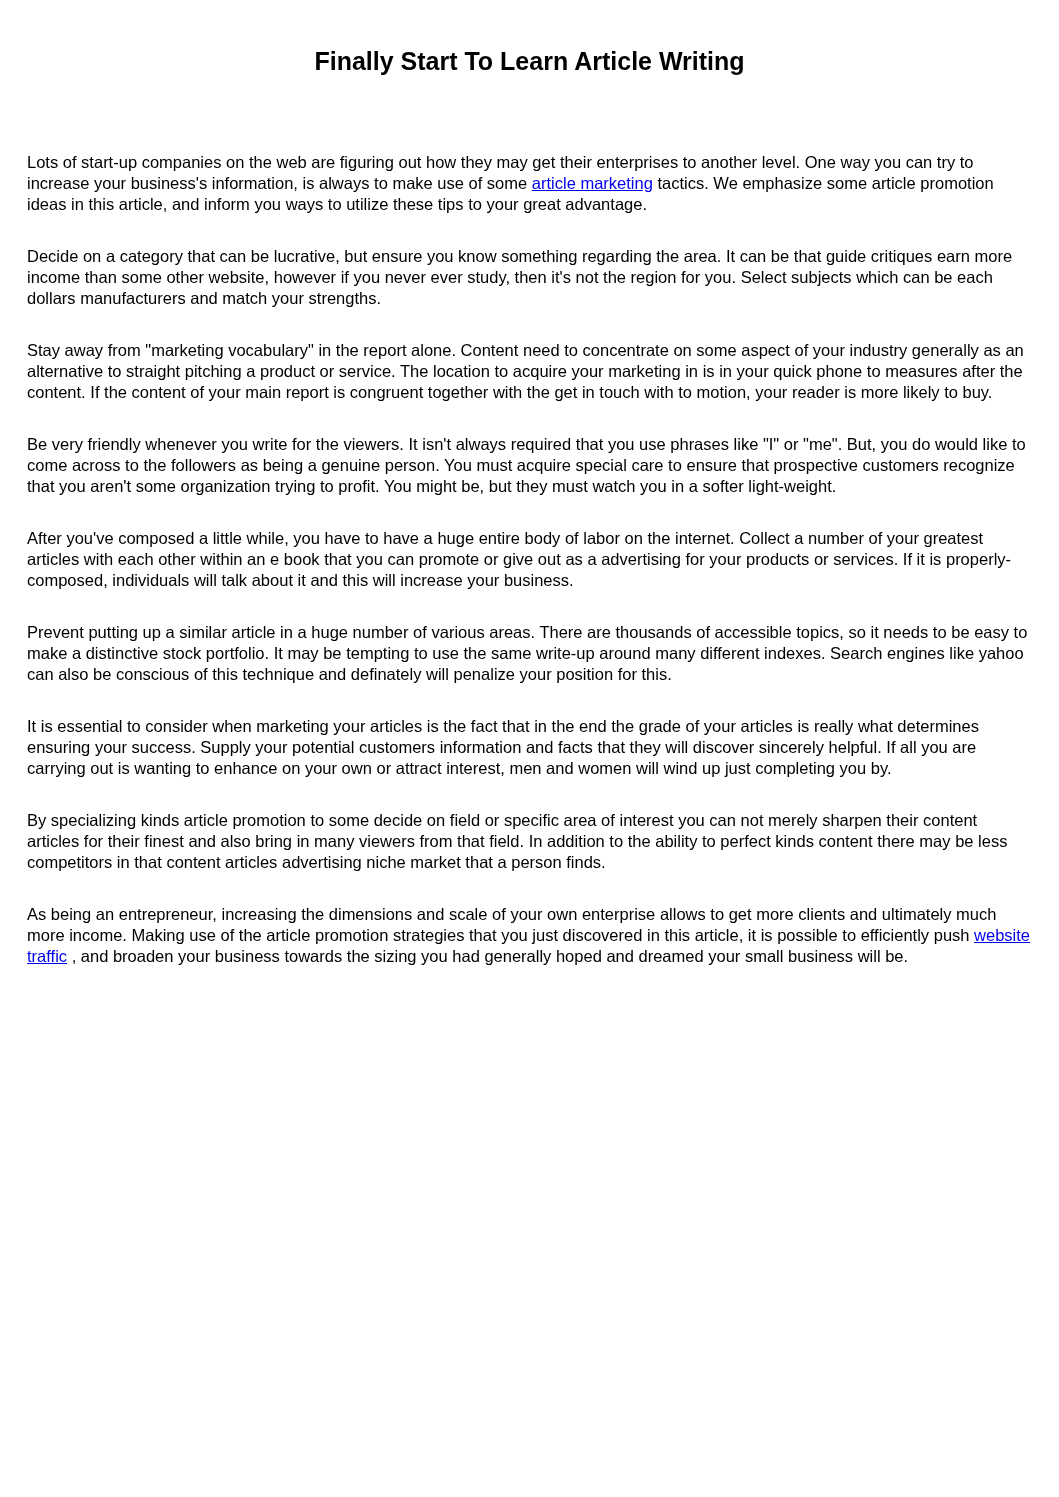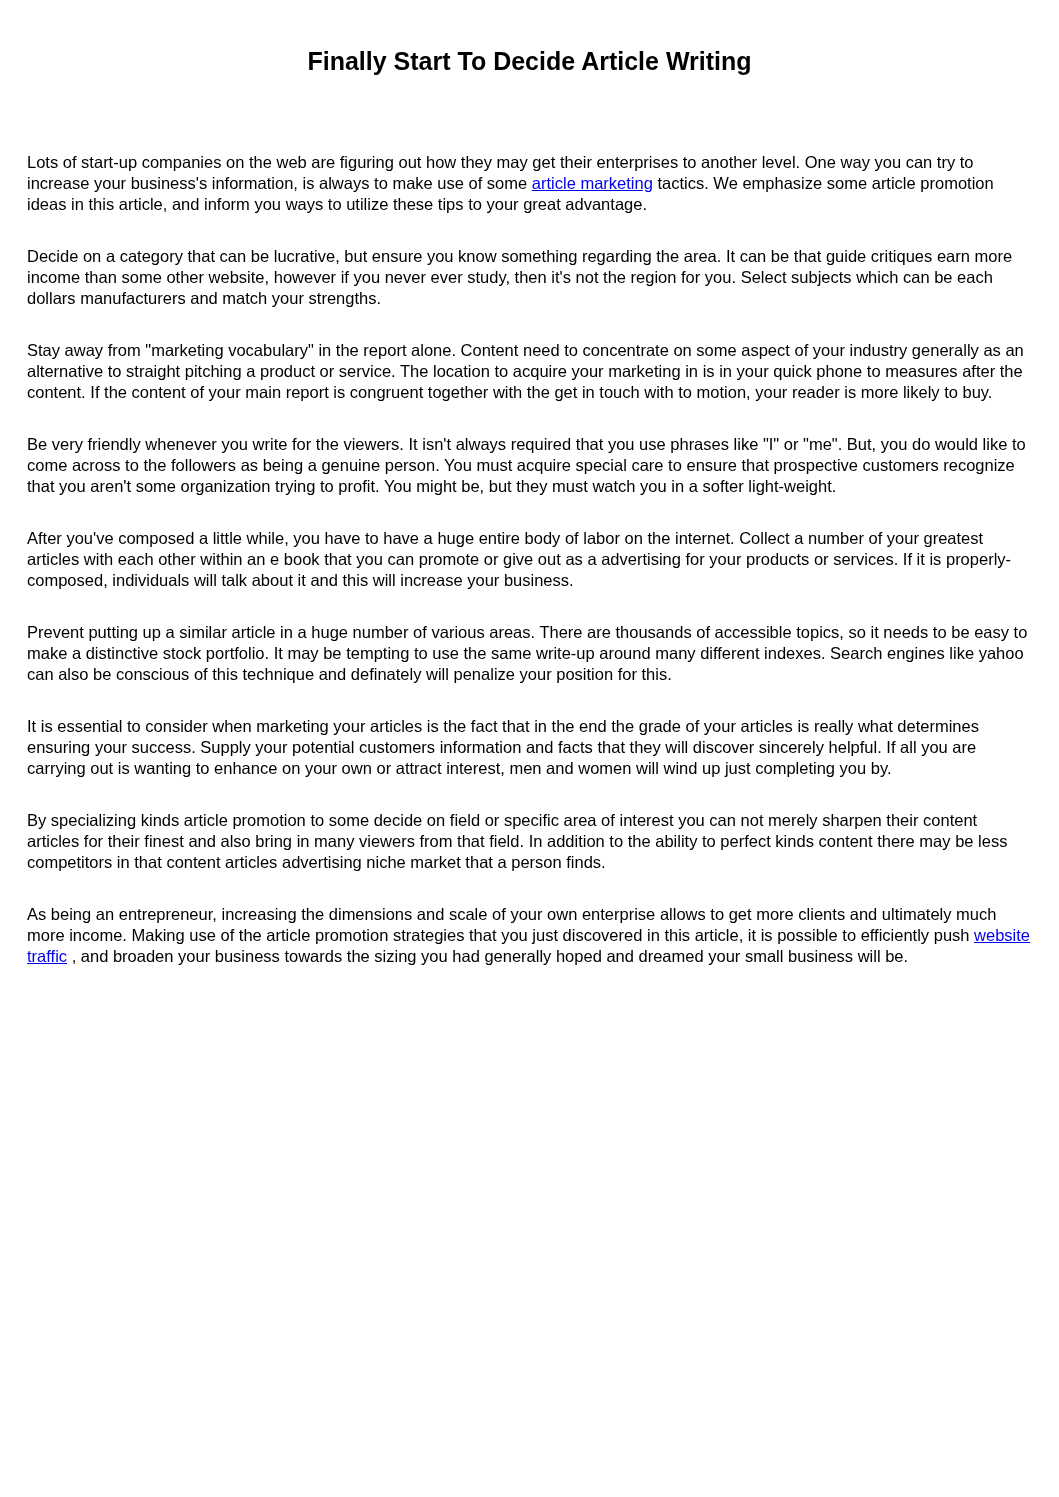--- a/index.html
+++ b/index.html
@@ -36,21 +36,21 @@
     color: #0000ee;
     text-decoration: underline;
     cursor: pointer;
   }
 </style>
 </head>
 <body>
 
 <div class="page">
 
-  <h1 class="page-title">Finally Start To Decide Article Writing</h1>
+  <h1 class="page-title">Finally Start To Learn Article Writing</h1>
 
   <div class="content">
 
     <p><span>Lots of start-up companies on the web are figuring out how they may get their enterprises to another level. One way you can try to increase your business's information, is always to make use of some </span><a href="#" class="inline-link" style="color: rgb(0, 0, 238);">article marketing</a><span> tactics. We emphasize some article promotion ideas in this article, and inform you ways to utilize these tips to your great advantage.</span></p>
 
     <p>Decide on a category that can be lucrative, but ensure you know something regarding the area. It can be that guide critiques earn more income than some other website, however if you never ever study, then it's not the region for you. Select subjects which can be each dollars manufacturers and match your strengths.</p>
 
     <p>Stay away from "marketing vocabulary" in the report alone. Content need to concentrate on some aspect of your industry generally as an alternative to straight pitching a product or service. The location to acquire your marketing in is in your quick phone to measures after the content. If the content of your main report is congruent together with the get in touch with to motion, your reader is more likely to buy.</p>
 
     <p>Be very friendly whenever you write for the viewers. It isn't always required that you use phrases like "I" or "me". But, you do would like to come across to the followers as being a genuine person. You must acquire special care to ensure that prospective customers recognize that you aren't some organization trying to profit. You might be, but they must watch you in a softer light-weight.</p>

